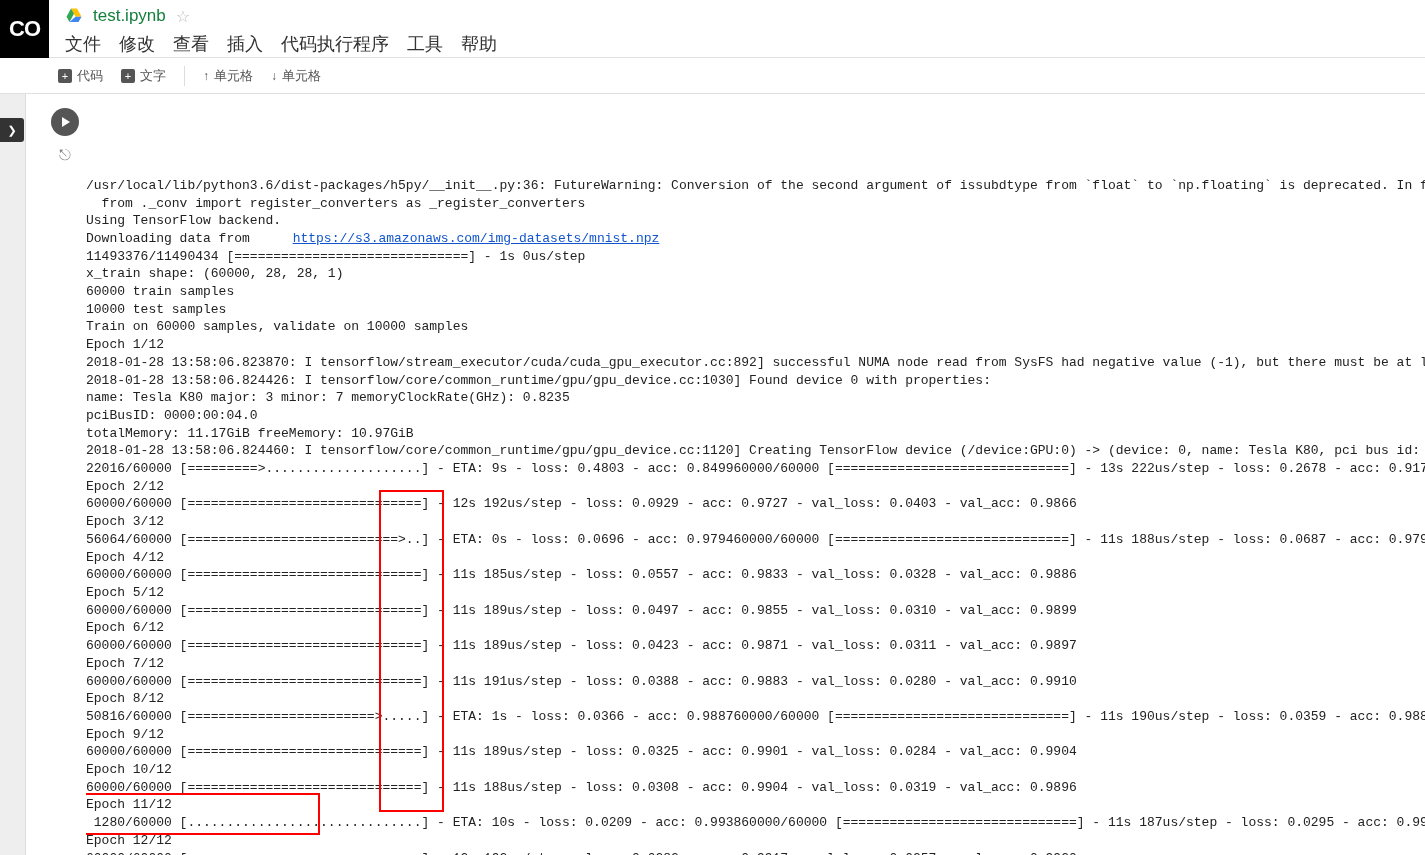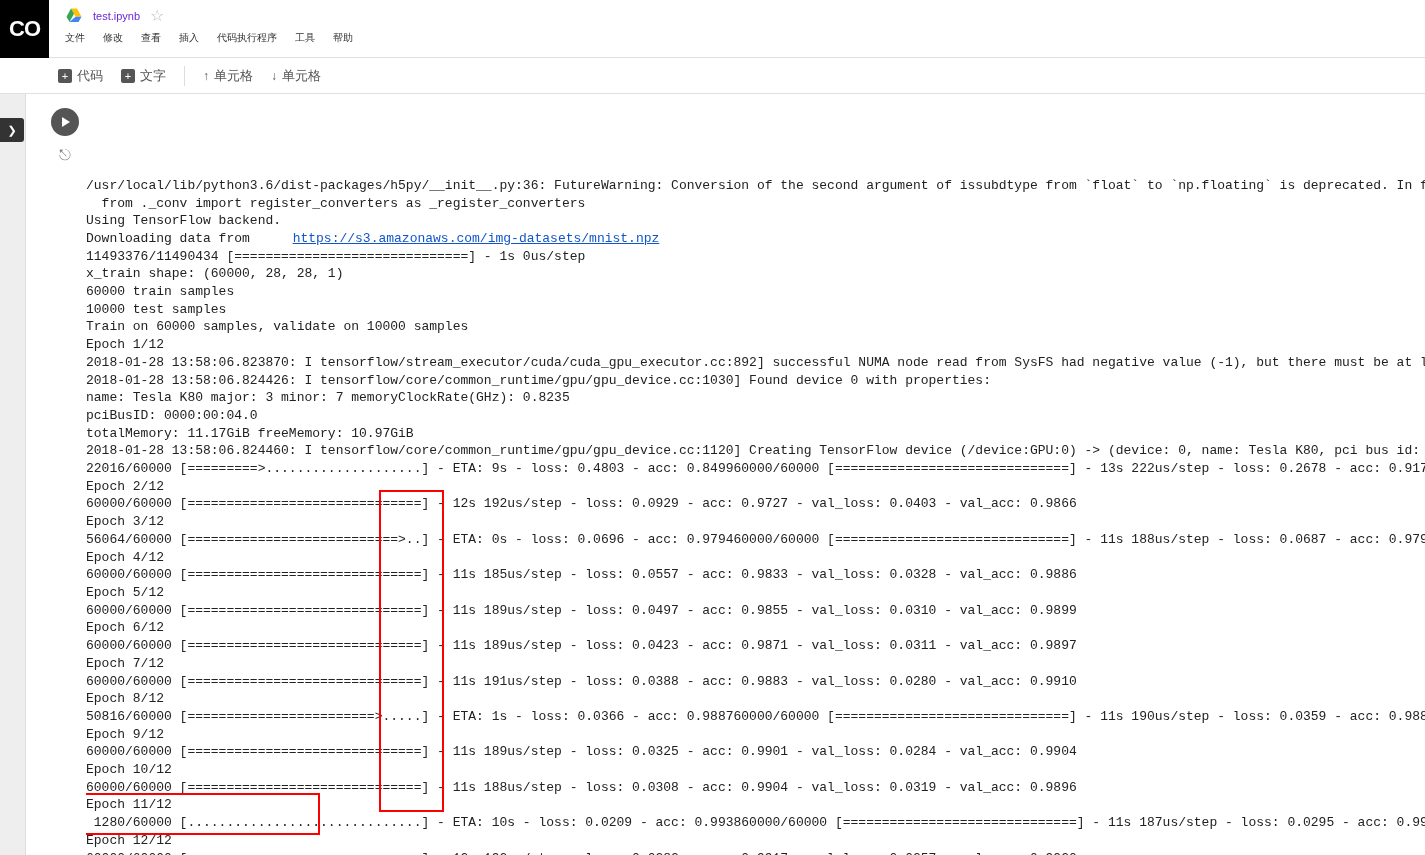--- a/index.html
+++ b/index.html
@@ -3,23 +3,23 @@
   <meta charset="utf-8">
   <style>
     * { margin: 0; padding: 0; box-sizing: border-box; }
     body { font-family: Arial, sans-serif; background: #fff; overflow: hidden; width: 1425px; height: 855px; }
     
     .header { display: flex; align-items: flex-start; height: 58px; border-bottom: 1px solid #e0e0e0; }
     .logo { width: 49px; height: 58px; background: #000; color: #fff; display: flex; align-items: center; justify-content: center; font-weight: bold; font-size: 22px; letter-spacing: -1px; }
     .header-content { flex: 1; padding: 6px 16px 0; }
     .title-row { display: flex; align-items: center; gap: 10px; }
     .drive-icon { width: 18px; height: 18px; }
-    .file-title { font-size: 11px; color: #6d28d9; }
+    .file-title { font-size: 17px; color: #15803d; }
     .star-icon { color: #bbb; font-size: 16px; cursor: pointer; }
-    .menu-row { display: flex; gap: 18px; margin-top: 6px; font-size: 10px; color: #333; }
+    .menu-row { display: flex; gap: 18px; margin-top: 6px; font-size: 18px; color: #333; }
     .menu-item { cursor: pointer; }
     
     .toolbar { height: 36px; display: flex; align-items: center; padding-left: 58px; border-bottom: 1px solid #e0e0e0; font-size: 13px; color: #555; gap: 18px; }
     .toolbar-btn { display: flex; align-items: center; gap: 5px; cursor: pointer; }
     .toolbar-sep { width: 1px; height: 20px; background: #ddd; }
     .plus-box { width: 14px; height: 14px; background: #555; color: #fff; display: flex; align-items: center; justify-content: center; font-size: 11px; border-radius: 2px; }
     .arrow-icon { font-size: 12px; }
     
     .main { display: flex; height: calc(100% - 94px); }
     .left-gutter { width: 26px; background: #eee; border-right: 1px solid #ddd; position: relative; }

